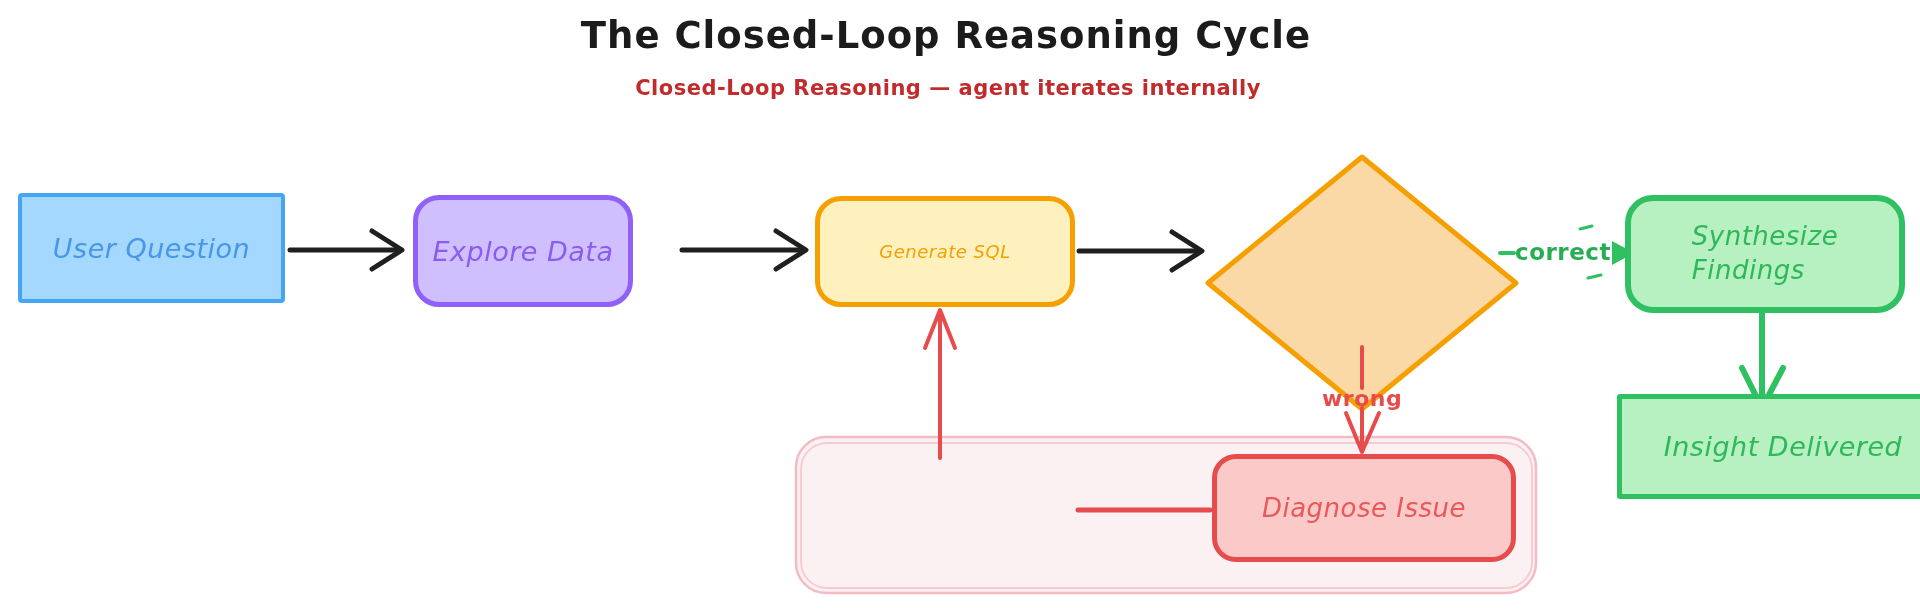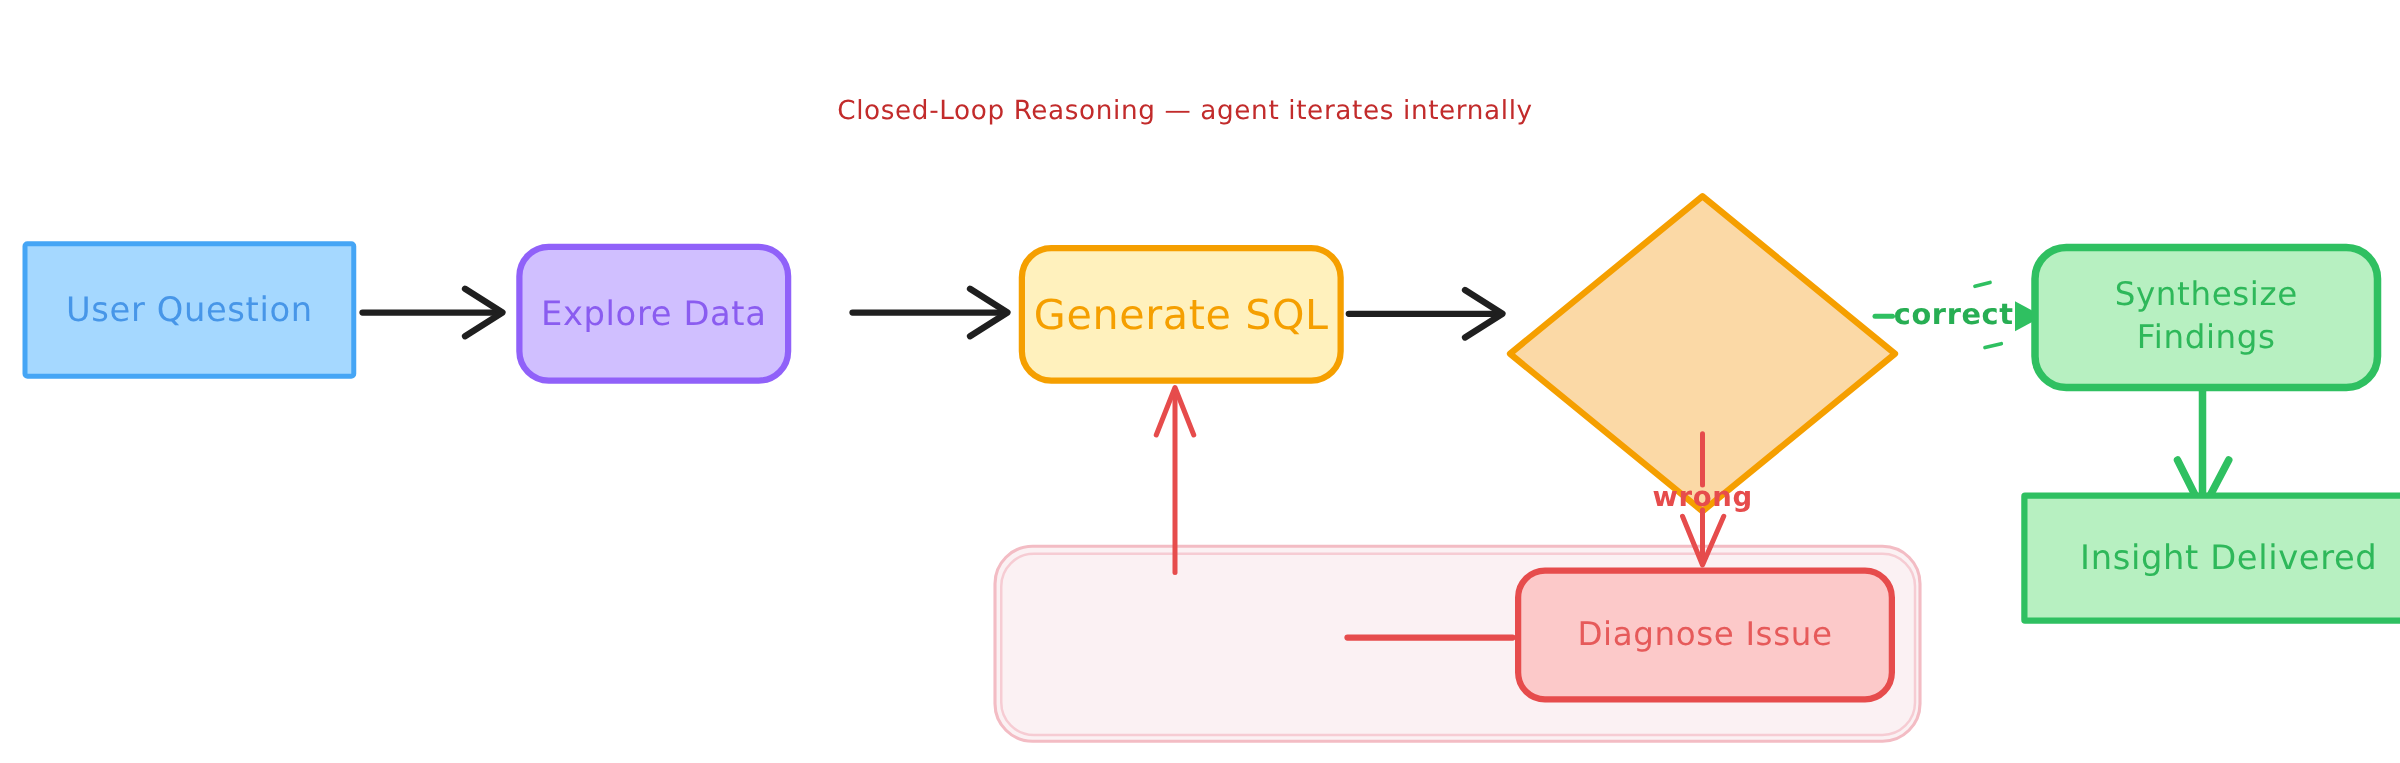--- a/index.html
+++ b/index.html
@@ -3,31 +3,31 @@
 <meta charset="utf-8">
 <style>
   html,body{margin:0;padding:0;background:#ffffff;}
   body{font-family:"DejaVu Sans","Liberation Sans",sans-serif;}
   .canvas{position:relative;width:1920px;height:610px;background:#ffffff;overflow:hidden;}
   svg.underlay{position:absolute;left:0;top:0;width:1920px;height:610px;}
 
   .title{position:absolute;left:946px;top:14px;transform:translateX(-50%);
          font-size:37px;font-weight:700;color:#1b1b1b;letter-spacing:1px;white-space:nowrap;}
   .subtitle{position:absolute;left:948px;top:76px;transform:translateX(-50%);
-         font-size:21px;font-weight:400;color:#c22b2b;letter-spacing:0.5px;white-space:nowrap;}
+         font-size:21px;font-weight:700;color:#c22b2b;letter-spacing:0.5px;white-space:nowrap;}
 
   .node{position:absolute;display:flex;align-items:center;justify-content:center;
-        text-align:center;box-sizing:border-box;white-space:pre-line;letter-spacing:0.5px;}
+        box-sizing:border-box;white-space:pre-line;letter-spacing:0.5px;font-style:italic;}
 
   .n-user{left:18px;top:193px;width:267px;height:110px;background:#a5d8ff;
           border:4px solid #45a5f5;border-radius:4px;color:#4796e8;font-size:27px;}
   .n-explore{left:413px;top:195px;width:220px;height:112px;background:#d0bfff;
           border:5px solid #9061f9;border-radius:26px;color:#8a5cf0;font-size:27px;}
   .n-sql{left:815px;top:196px;width:260px;height:111px;background:#fff1bd;
-          border:5px solid #f59f00;border-radius:26px;color:#f59f00;font-size:33px;}
+          border:5px solid #f59f00;border-radius:26px;color:#f59f00;font-size:18px;}
   .n-diamond-label{left:1248px;top:218px;width:228px;height:130px;color:#f59f00;
           font-size:25px;line-height:1.35;}
   .n-synth{left:1625px;top:195px;width:280px;height:118px;background:#b7f0c1;
           border:6px solid #2fc061;border-radius:28px;color:#2eb85a;font-size:26px;line-height:1.3;}
   .n-insight{left:1617px;top:394px;width:332px;height:105px;background:#b7f0c1;
           border:5px solid #2fc061;border-radius:3px;color:#2eb85a;font-size:27px;}
   .n-adjust{left:812px;top:460px;width:264px;height:106px;background:#fcc9c9;
           border:5px solid #e64c4c;border-radius:24px;color:#e65a5a;font-size:26px;}
   .n-diagnose{left:1212px;top:454px;width:304px;height:108px;background:#fcc9c9;
           border:5px solid #e64c4c;border-radius:24px;color:#e65a5a;font-size:26px;}
@@ -84,20 +84,21 @@
     </g>
 
     <line x1="1078" y1="510" x2="1210" y2="510" stroke="#e64c4c" stroke-width="5" stroke-linecap="round"></line>
 
     <g stroke="#e64c4c" stroke-width="4" stroke-linecap="round" stroke-linejoin="round" fill="none">
       <line x1="940" y1="458" x2="940" y2="314"></line>
       <path d="M 925 348 L 940 310 L 955 348"></path>
     </g>
   </svg>
 
+  <div class="title">The Closed-Loop Reasoning Cycle</div>
   <div class="subtitle">Closed-Loop Reasoning — agent iterates internally</div>
 
   <div class="node n-user">User Question</div>
   <div class="node n-explore">Explore Data</div>
   <div class="node n-sql">Generate SQL</div>
   <div class="node n-synth">Synthesize
 Findings</div>
   <div class="node n-insight">Insight Delivered</div>
   <div class="node n-diagnose">Diagnose Issue</div>
 

